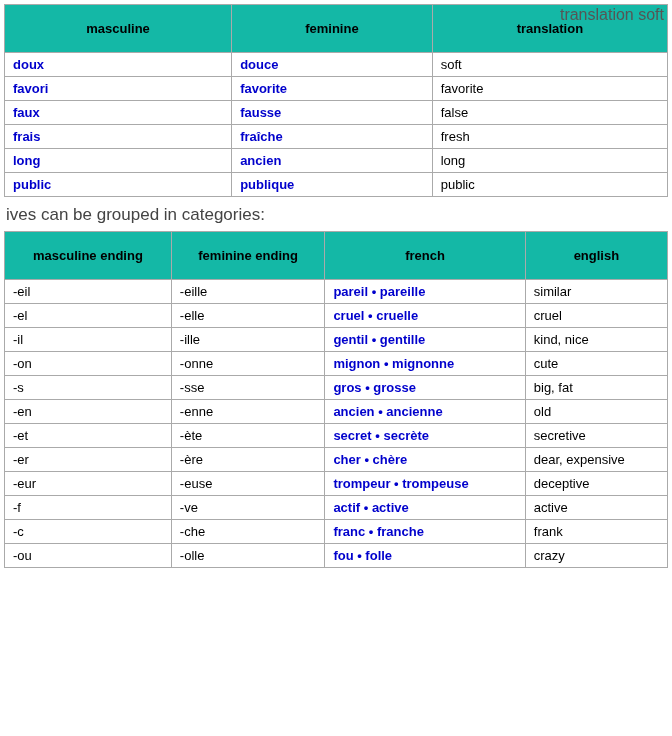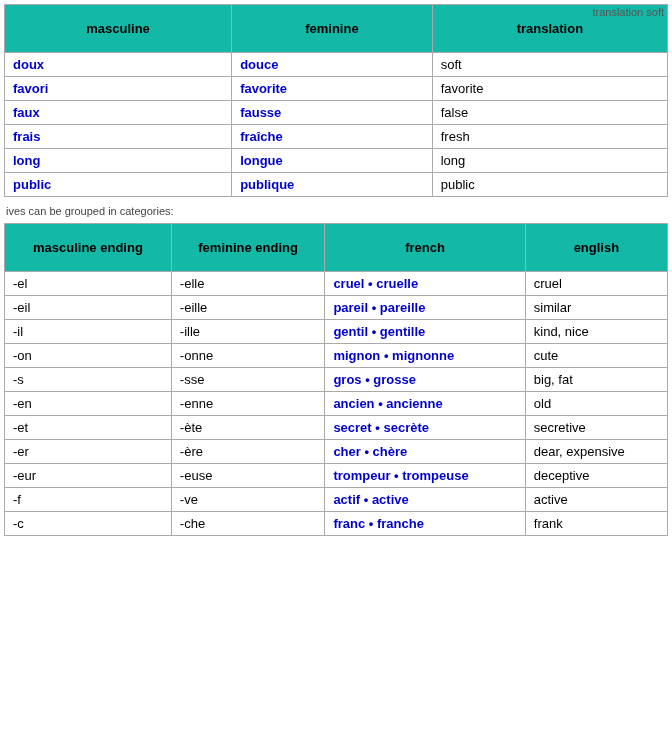--- a/index.html
+++ b/index.html
@@ -32,28 +32,28 @@
     }
     .blue-bold {
       color: #0000cc;
       font-weight: bold;
       margin-top: 34px;
     }
     .top-right-hint {
       position: absolute;
       top: 2px;
       right: 4px;
-      font-size: 11px;
+      font-size: 16px;
       color: #555;
     }
     .page-wrapper {
       position: relative;
     }
     .hint-text {
-      font-size: 11px;
+      font-size: 17px;
       color: #444;
       margin: 6px 2px 6px 2px;
     }
   </style>
 </head>
 <body>
 
 <div class="page-wrapper">
   <div class="top-right-hint">translation soft</div>
 
@@ -81,21 +81,21 @@
           <td><span class="blue-bold">fausse</span></td>
           <td>false</td>
         </tr>
         <tr>
           <td><span class="blue-bold">frais</span></td>
           <td><span class="blue-bold">fraîche</span></td>
           <td>fresh</td>
         </tr>
         <tr>
           <td><span class="blue-bold">long</span></td>
-          <td><span class="blue-bold">longue</span></td>
+          <td><span class="blue-bold">ancien</span></td>
           <td>long</td>
         </tr>
         <tr>
           <td><span class="blue-bold">public</span></td>
           <td><span class="blue-bold">publique</span></td>
           <td>public</td>
         </tr>
       </tbody>
   </table>
 
@@ -105,30 +105,30 @@
     <thead>
       <tr>
         <th>masculine ending</th>
         <th>feminine ending</th>
         <th>french</th>
         <th>english</th>
       </tr>
     </thead>
     <tbody id="table2-body">
     <tr>
+          <td>-eil</td>
+          <td>-eille</td>
+          <td><span class="blue-bold">pareil • pareille</span></td>
+          <td>similar</td>
+        </tr>
+        <tr>
           <td>-el</td>
           <td>-elle</td>
           <td><span class="blue-bold">cruel • cruelle</span></td>
           <td>cruel</td>
-        </tr>
-        <tr>
-          <td>-eil</td>
-          <td>-eille</td>
-          <td><span class="blue-bold">pareil • pareille</span></td>
-          <td>similar</td>
         </tr>
         <tr>
           <td>-il</td>
           <td>-ille</td>
           <td><span class="blue-bold">gentil • gentille</span></td>
           <td>kind, nice</td>
         </tr>
         <tr>
           <td>-on</td>
           <td>-onne</td>
@@ -170,15 +170,21 @@
           <td>-ve</td>
           <td><span class="blue-bold">actif • active</span></td>
           <td>active</td>
         </tr>
         <tr>
           <td>-c</td>
           <td>-che</td>
           <td><span class="blue-bold">franc • franche</span></td>
           <td>frank</td>
         </tr>
+        <tr>
+          <td>-ou</td>
+          <td>-olle</td>
+          <td><span class="blue-bold">fou • folle</span></td>
+          <td>crazy</td>
+        </tr>
       </tbody>
   </table>
 </div>
 
 </body></html>

